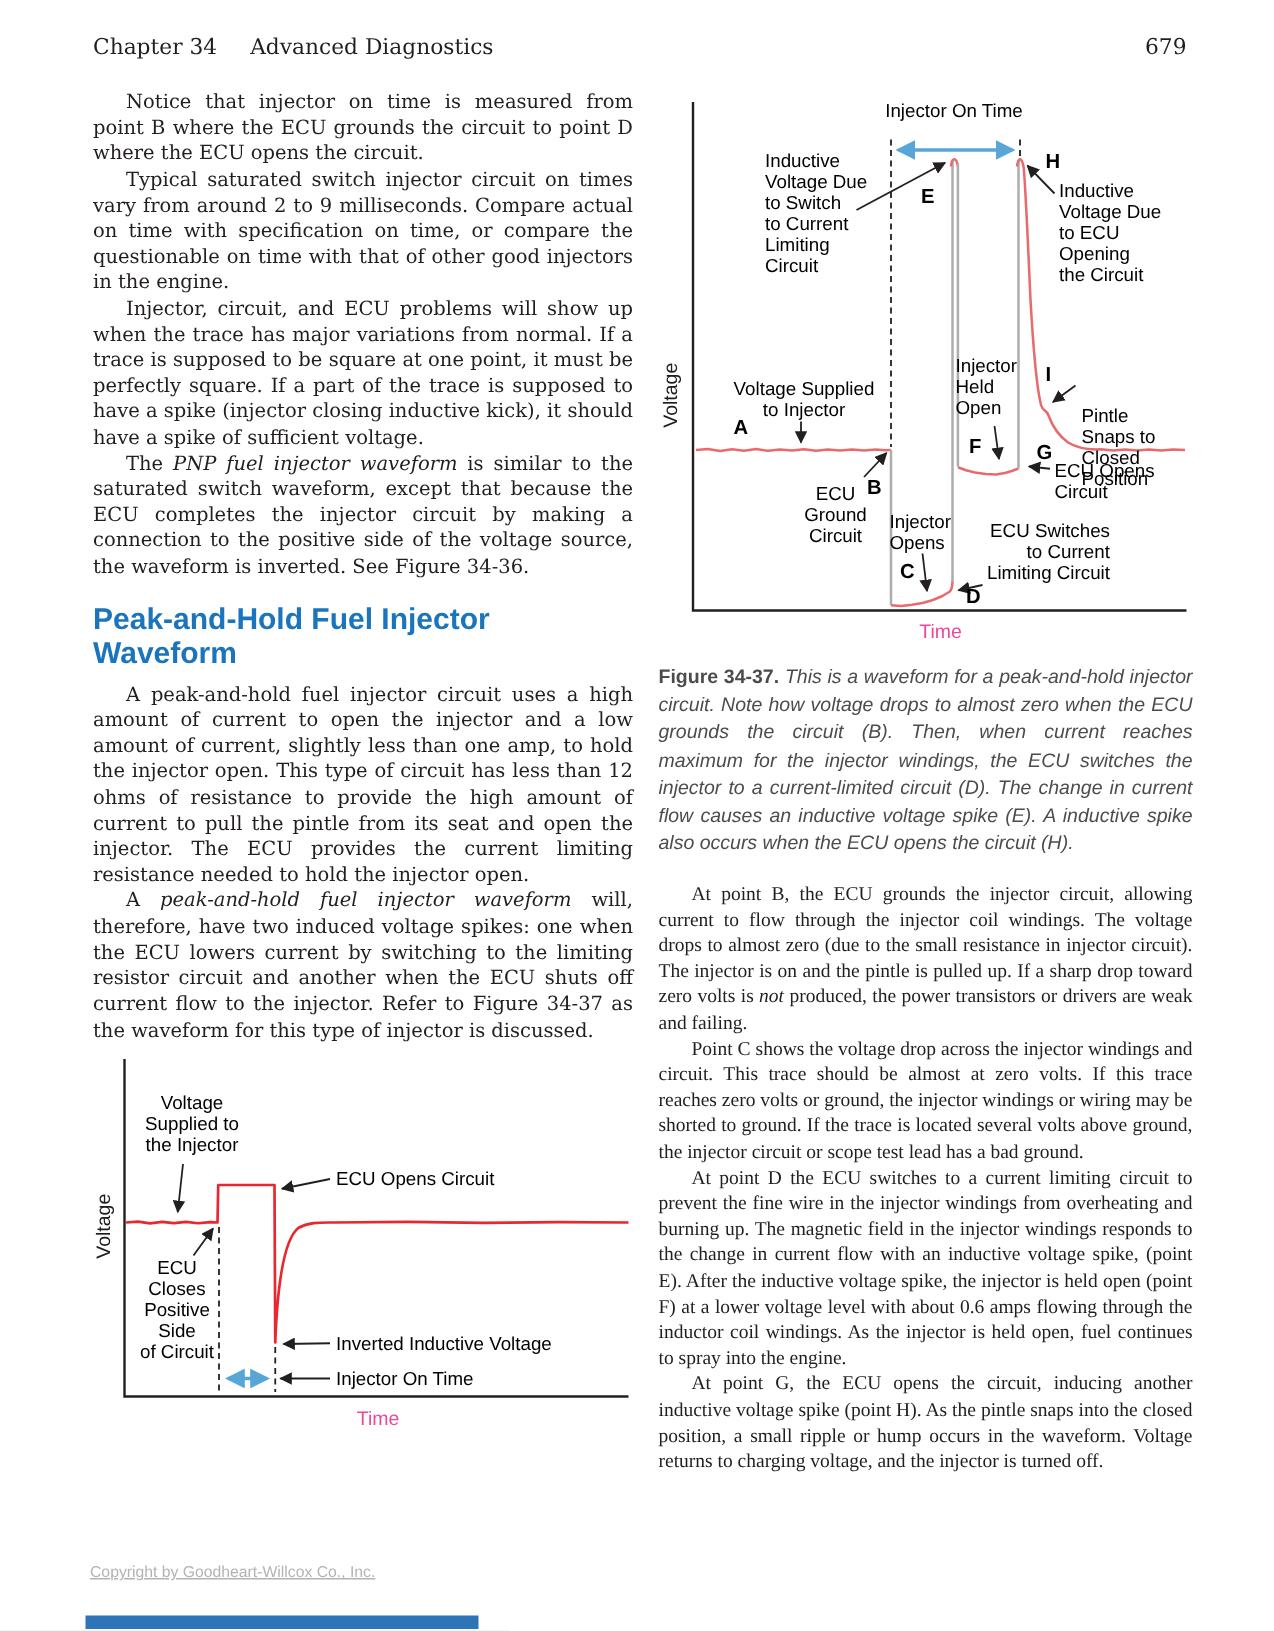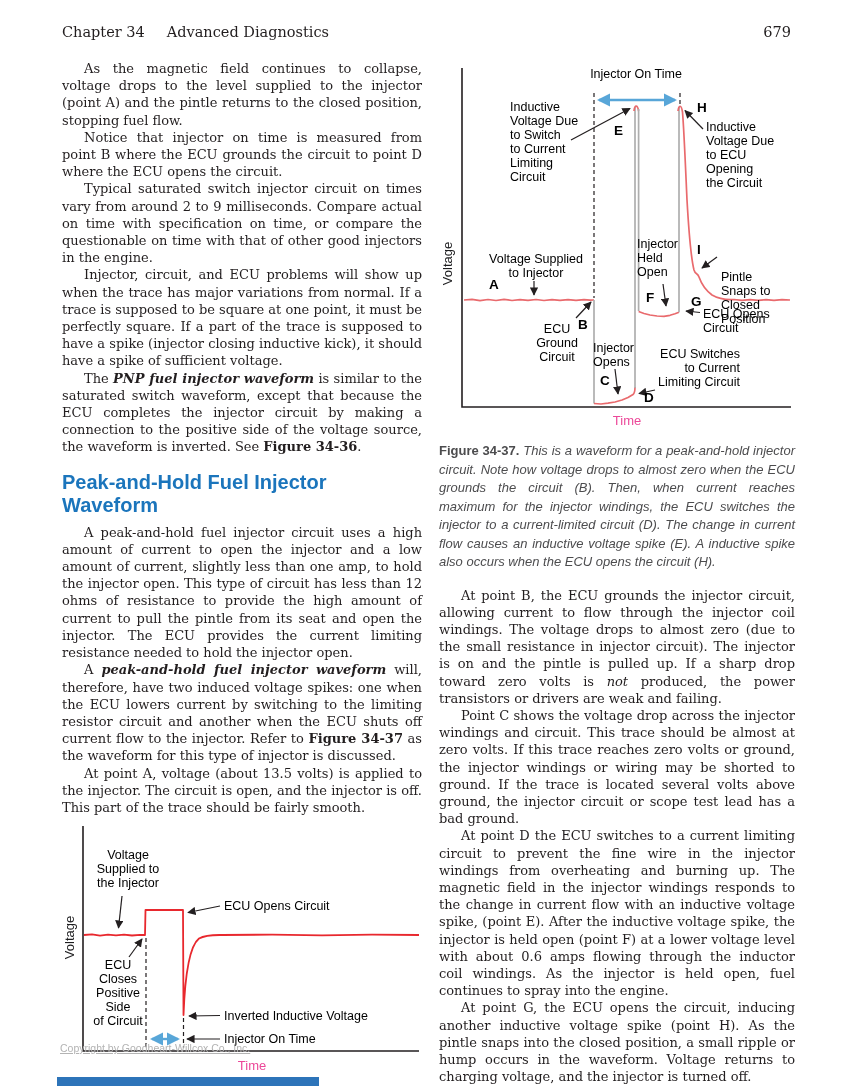--- a/index.html
+++ b/index.html
@@ -12,40 +12,40 @@
   
   .hdr{display:flex;justify-content:space-between;align-items:baseline;
        padding:24px 58px 0 62px;font-size:14.5px;}
   .hdr .left span{display:inline-block;}
   .hdr .chapnum{margin-right:22px;}
   
   .content{display:flex;gap:17px;padding:20px 57px 0 62px;}
   .col-l{width:360px;}
   .col-r{width:356px;}
   p.body{margin:0;text-indent:22px;text-align:justify;font-size:13px;line-height:17.2px;}
-  p.body .b{font-weight:bold;} p.body .i{font-style:italic;}
+  p.body .b{font-weight:normal;} p.body .i{font-style:italic;}
   h2.sect{margin:15px 0 7px 0;font-family:"Liberation Sans",sans-serif;font-weight:bold;
           font-size:20px;color:var(--c-heading);letter-spacing:0;}
   
   .figure{position:relative;}
   .fig36{width:360px;height:258px;margin-top:6px;}
   .fig37{width:356px;height:372px;}
   .figure svg{display:block;}
   .fig-label{position:absolute;font-family:"Liberation Sans",sans-serif;font-size:12.5px;
              line-height:14px;color:#000000;white-space:pre-line;}
   .fig-label.ctr{transform:translateX(-50%);text-align:center;}
   .fig-label.pt{font-weight:bold;font-size:13.5px;}
   .axis-y{position:absolute;width:80px;text-align:center;transform:rotate(-90deg);
           font-family:"Liberation Sans",sans-serif;font-size:13px;color:#1d1d1f;}
   .axis-x{position:absolute;width:120px;text-align:center;
           font-family:"Liberation Sans",sans-serif;font-size:13px;color:#ec4899;}
   .fig-caption{font-family:"Liberation Sans",sans-serif;font-size:13px;line-height:18.5px;
                font-style:italic;color:var(--c-caption);margin-top:10px;text-align:justify;}
   .fig-caption .lbl{font-style:normal;font-weight:bold;}
-  .rtext{margin-top:15px;}
+  .rtext{margin-top:15px;font-family:Liberation Serif, serif;}
   
   .ax{stroke:#231f20;stroke-width:1.6;fill:none;}
   .tr36{stroke:var(--c-red36);stroke-width:1.8;fill:none;stroke-linejoin:round;}
   .tr37{stroke:var(--c-red37);stroke-width:1.7;fill:none;stroke-linejoin:round;}
   .gr{stroke:var(--c-gray);stroke-width:1.7;fill:none;}
   .dash{stroke:#231f20;stroke-width:1.2;stroke-dasharray:4 3;fill:none;}
   .arr{stroke:#231f20;stroke-width:1.2;fill:none;}
   .blarr{stroke:var(--c-blue);stroke-width:2.4;fill:none;}
   
   .copyright{position:absolute;left:60px;top:1042px;font-family:"Liberation Sans",sans-serif;
@@ -60,31 +60,29 @@
   <div class="hdr">
     <div class="left">
       <span class="chapnum">Chapter 34</span><span>Advanced Diagnostics</span>
     </div>
     <div>679</div>
   </div>
 
   <div class="content">
 
     <div class="col-l">
-      <p class="body"><span>As the magnetic field continues to collapse, voltage drops to the level supplied to the injector (point A) and the pintle returns to the closed position, stopping fuel flow.</span></p>
       <p class="body"><span>Notice that injector on time is measured from point B where the ECU grounds the circuit to point D where the ECU opens the circuit.</span></p>
       <p class="body"><span>Typical saturated switch injector circuit on times vary from around 2 to 9 milliseconds. Compare actual on time with specification on time, or compare the questionable on time with that of other good injectors in the engine.</span></p>
       <p class="body"><span>Injector, circuit, and ECU problems will show up when the trace has major variations from normal. If a trace is supposed to be square at one point, it must be perfectly square. If a part of the trace is supposed to have a spike (injector closing inductive kick), it should have a spike of sufficient voltage.</span></p>
       <p class="body"><span>The </span><span class="b i">PNP fuel injector waveform</span><span> is similar to the saturated switch waveform, except that because the ECU completes the injector circuit by making a connection to the positive side of the voltage source, the waveform is inverted. See </span><span class="b">Figure 34-36</span><span>.</span></p>
 
       <h2 class="sect">Peak-and-Hold Fuel Injector Waveform</h2>
 
       <p class="body"><span>A peak-and-hold fuel injector circuit uses a high amount of current to open the injector and a low amount of current, slightly less than one amp, to hold the injector open. This type of circuit has less than 12 ohms of resistance to provide the high amount of current to pull the pintle from its seat and open the injector. The ECU provides the current limiting resistance needed to hold the injector open.</span></p>
       <p class="body"><span>A </span><span class="b i">peak-and-hold fuel injector waveform</span><span> will, therefore, have two induced voltage spikes: one when the ECU lowers current by switching to the limiting resistor circuit and another when the ECU shuts off current flow to the injector. Refer to </span><span class="b">Figure 34-37</span><span> as the waveform for this type of injector is discussed.</span></p>
-      <p class="body"><span>At point A, voltage (about 13.5 volts) is applied to the injector. The circuit is open, and the injector is off. This part of the trace should be fairly smooth.</span></p>
 
       <div class="figure fig36">
         <svg width="360" height="235" viewBox="0 0 360 235">
           <defs>
             <marker id="m36" viewBox="0 0 10 10" refX="9" refY="5" markerWidth="7" markerHeight="7" orient="auto-start-reverse">
               <path d="M0,0 L10,5 L0,10 z" fill="#231f20"></path>
             </marker>
             <marker id="m36b" viewBox="0 0 10 10" refX="8.5" refY="5" markerWidth="5.5" markerHeight="5.5" orient="auto-start-reverse">
               <path d="M0,0 L10,5 L0,10 z" style="fill:var(--c-blue)"></path>
             </marker>

